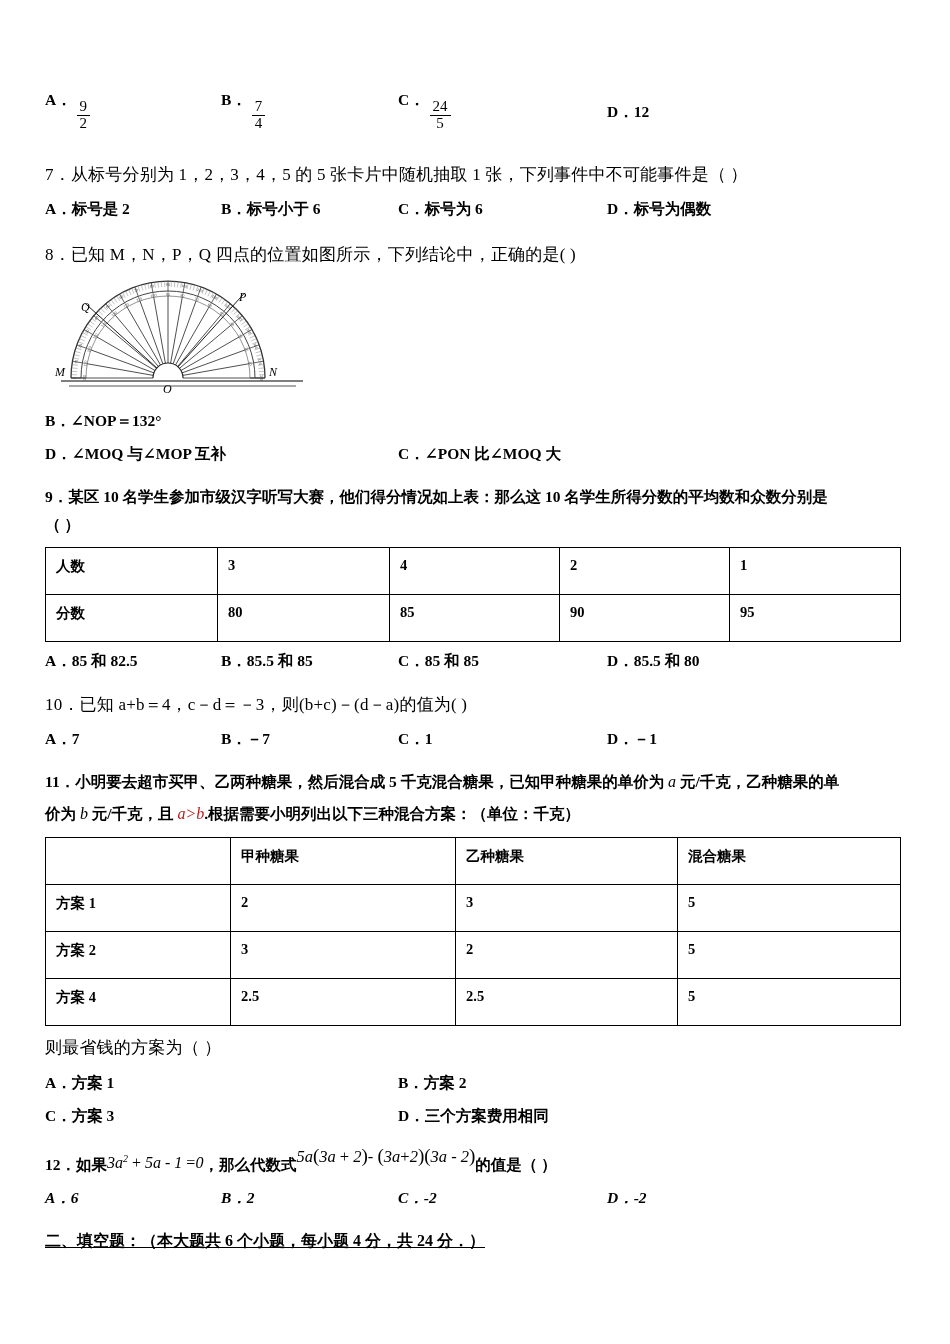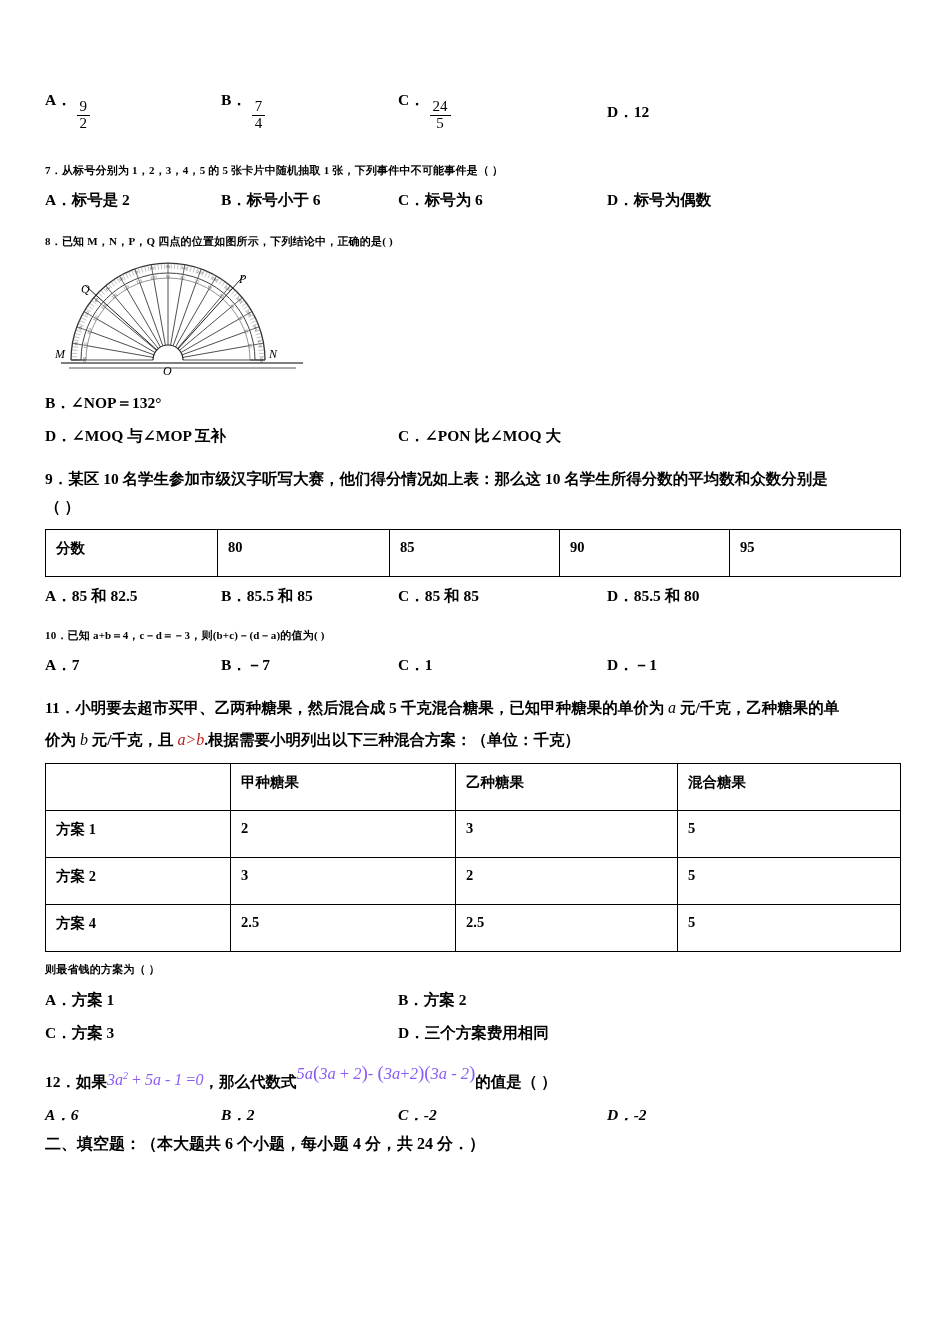--- a/index.html
+++ b/index.html
@@ -24,22 +24,22 @@
   }
   .content {
     position: absolute;
     left: 45px;
     top: 86px;
     width: 860px;
   }
 
   
   .q-line {
-    font-size: 11px;
-    font-weight: bold;
+    font-size: 17px;
+    font-weight: normal;
     line-height: 1.5;
     letter-spacing: .2px;
     white-space: nowrap;
   }
   .q-text {
     font-size: 15.5px;
     font-weight: bold;
     line-height: 1.55;
   }
   .sec-title {
@@ -116,21 +116,21 @@
   #table-scores td { height: 47px; }
   #table-plans  { width: 855px; margin-top: 10px; }
   #table-plans td { height: 47px; }
 
   
   .math {
     font-family: "Liberation Serif", "DejaVu Serif", serif;
     font-style: italic;
     font-weight: normal;
     font-size: 16px;
-    color: #8b5cf6;
+    color: #000000;
   }
   .math .up { font-style: normal; }
   .math sup { font-size: 10px; font-style: italic; }
   .mathline {
     display: inline-block;
     position: relative;
     top: -1px;
   }
   .mathhigh {
     display: inline-block;
@@ -407,20 +407,27 @@
     <table class="sheet" id="table-scores">
       <colgroup>
         <col style="width:172px">
           <col style="width:172px">
           <col style="width:170px">
           <col style="width:170px">
           <col style="width:171px">
       </colgroup>
       <tbody>
         <tr>
+          <td>人数</td>
+          <td>3</td>
+          <td>4</td>
+          <td>2</td>
+          <td>1</td>
+        </tr>
+        <tr>
           <td>分数</td>
           <td>80</td>
           <td>85</td>
           <td>90</td>
           <td>95</td>
         </tr>
       </tbody>
     </table>
 
     <div class="opts4" style="margin-top:9px;">
@@ -494,16 +501,16 @@
       <span>12．如果</span><span class="math mathline">3<i>a</i><sup>2</sup> <span class="up">+</span> 5<i>a</i> <span class="up">-</span> 1 <span class="up">=</span>0</span><span>，那么代数式</span><span class="math mathhigh">5<i>a</i><span class="paren">(</span>3<i>a</i> <span class="up">+</span> 2<span class="paren">)</span><span class="up">-</span> <span class="paren">(</span>3<i>a</i><span class="up">+</span>2<span class="paren">)(</span>3<i>a</i> <span class="up">-</span> 2<span class="paren">)</span></span><span>的值是（ ）</span>
     </div>
 
     <div class="opts4" style="margin-top:10px;font-style:italic;">
       <div class="c1">A．6</div>
       <div class="c2">B．2</div>
       <div class="c3">C．-2</div>
       <div class="c4">D．-2</div>
     </div>
 
-    <div class="sec-title" style="margin-top:8px;">二、填空题：（本大题共 6 个小题，每小题 4 分，共 24 分．）</div>
+    <div class="sec-title" style="margin-top:22px;text-decoration:underline;">二、填空题：（本大题共 6 个小题，每小题 4 分，共 24 分．）</div>
 
   </div>
 </div>
 
 </body></html>

